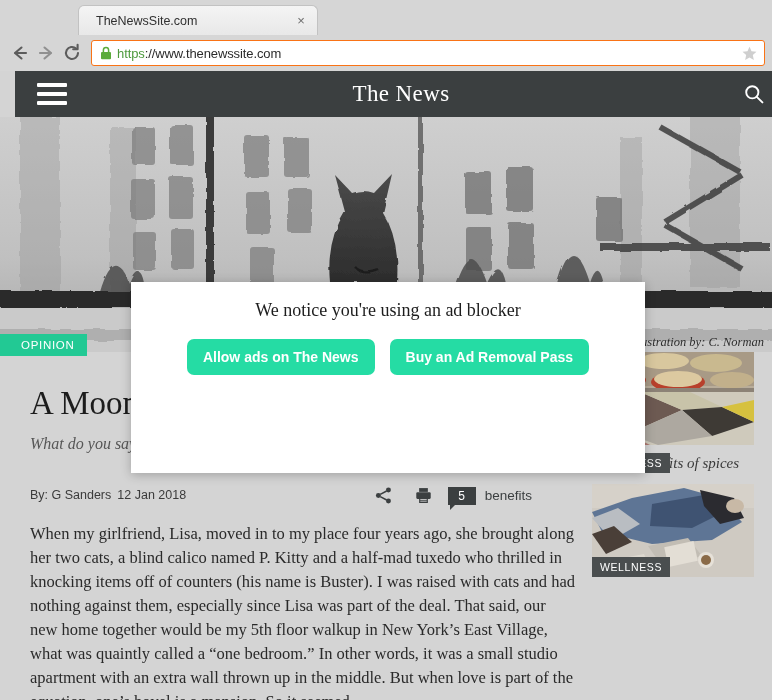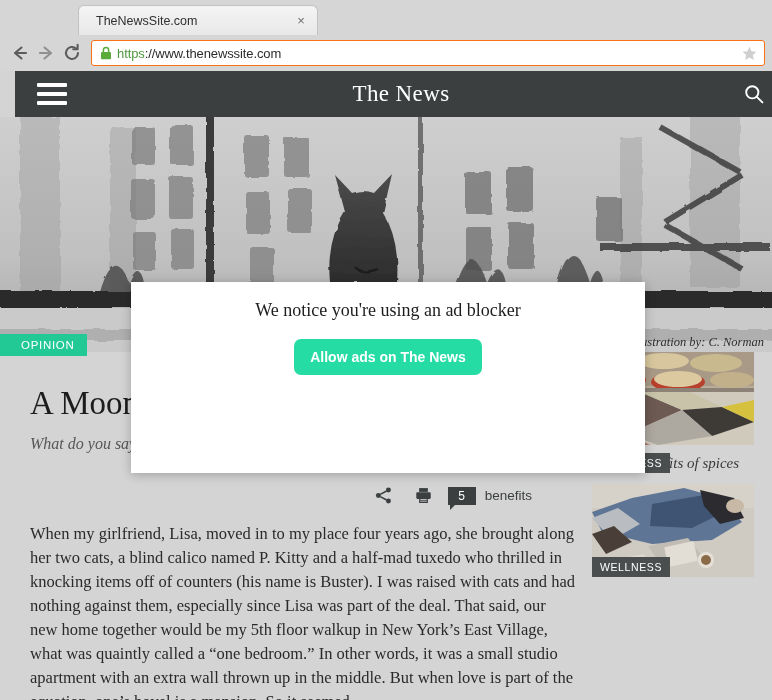--- a/index.html
+++ b/index.html
@@ -510,20 +510,23 @@
 
   <div class="page-body">
 
     <div class="badge-opinion">OPINION</div>
 
     <div class="article-col">
       <h1 class="headline">A Moon</h1>
       <div class="subhead">What do you say</div>
 
       <div class="meta-row">
+        <div class="byline">
+          <span>By: G Sanders</span><span class="date">12 Jan 2018</span>
+        </div>
         <div class="tools">
           <div class="tool-icon">
             <svg width="19" height="19" viewBox="0 0 20 20">
                 <circle cx="15.2" cy="4.2" r="2.6" fill="currentColor"></circle>
                 <circle cx="15.2" cy="15.8" r="2.6" fill="currentColor"></circle>
                 <circle cx="4.6" cy="10" r="2.6" fill="currentColor"></circle>
                 <path d="M6.6 8.9 L13.3 5.3 M6.6 11.1 L13.3 14.7" stroke="currentColor" stroke-width="1.6"></path>
               </svg>
           </div>
           <div class="tool-icon">
@@ -593,16 +596,17 @@
         <div class="side-badge">WELLNESS</div>
       </div>
 
     </div>
   </div>
 
   <div class="modal">
     <h2 class="modal-title">We notice you're using an ad blocker</h2>
     <div class="modal-actions">
       <button class="modal-btn">Allow ads on The News</button>
+      <button class="modal-btn">Buy an Ad Removal Pass</button>
     </div>
   </div>
 
 </div>
 
 </body></html>

